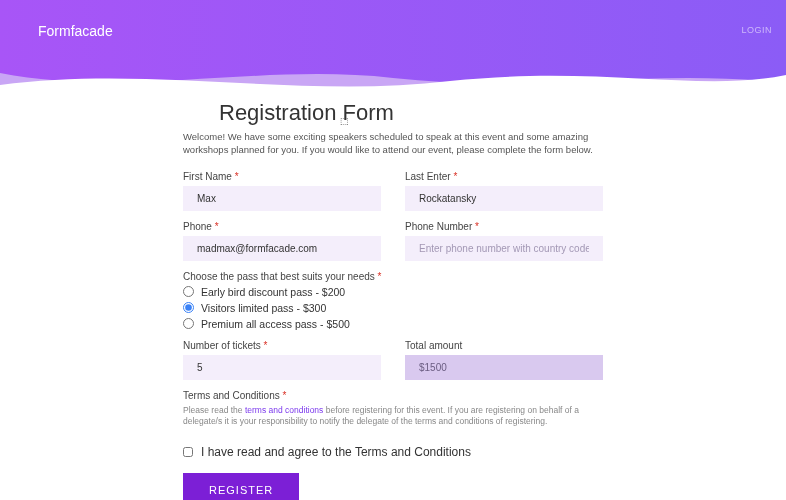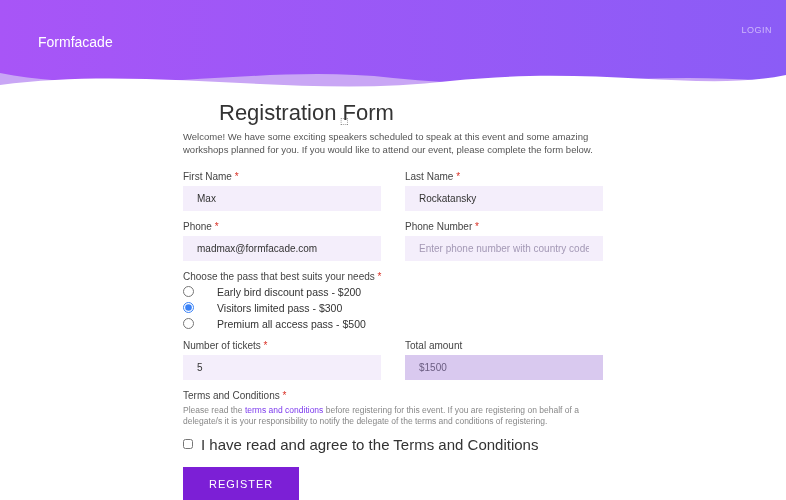--- a/index.html
+++ b/index.html
@@ -28,21 +28,21 @@
     }
     .wave-front {
       position: absolute;
       bottom: -18px;
       left: 0;
       width: 100%;
       height: 40px;
     }
     .brand {
       position: absolute;
-      top: 34px;
+      top: 23px;
       left: 38px;
       color: #fff;
       font-size: 14px;
       font-weight: 400;
     }
     .login {
       position: absolute;
       top: 25px;
       right: 14px;
       color: rgba(255,255,255,0.55);
@@ -94,47 +94,47 @@
     }
     input[type="text"]::placeholder { color: #a398b5; }
     input.readonly {
       background: #d9c9ef;
       color: #6b5d82;
     }
     .radio-group { margin-top: 4px; }
     .radio-item {
       display: flex;
       align-items: center;
-      gap: 23px;
+      gap: 7px;
       margin-bottom: 4px;
       cursor: pointer;
     }
     .radio-item input[type="radio"] {
       width: 11px;
       height: 11px;
       accent-color: #3b82f6;
       cursor: pointer;
     }
     .radio-item span { font-size: 10.5px; color: #333; }
-    .terms-block { margin-bottom: 8px; }
+    .terms-block { margin-bottom: 17px; }
     .terms-text {
       font-size: 8.5px;
       color: #888;
       line-height: 1.35;
     }
     .terms-link { color: #7c3aed; text-decoration: none; }
     .checkbox-row {
       display: flex;
       align-items: center;
       gap: 8px;
       margin: 8px 0 14px;
       cursor: pointer;
     }
     .checkbox-row input { width: 10px; height: 10px; cursor: pointer; }
-    .checkbox-row span { font-size: 15px; color: #333; }
+    .checkbox-row span { font-size: 12px; color: #333; }
     button.register {
       background: #7c1fd6;
       color: #fff;
       border: none;
       padding: 11px 26px;
       font-size: 11px;
       letter-spacing: 1px;
       cursor: pointer;
     }
     .cursor-icon {
@@ -165,21 +165,21 @@
 <div class="container">
   <h1>Registration Form</h1>
   <p class="intro">Welcome! We have some exciting speakers scheduled to speak at this event and some amazing workshops planned for you. If you would like to attend our event, please complete the form below.</p>
 
   <div class="row">
     <div class="col">
       <label class="field-label"><span>First Name</span> <span class="req">*</span></label>
       <input type="text" value="Max" style="">
     </div>
     <div class="col">
-      <label class="field-label"><span>Last Name</span> <span class="req">*</span></label>
+      <label class="field-label"><span>Last Enter</span> <span class="req">*</span></label>
       <input type="text" value="Rockatansky" style="">
     </div>
   </div>
 
   <div class="row">
     <div class="col">
       <label class="field-label"><span>Phone</span> <span class="req">*</span></label>
       <input type="text" value="madmax@formfacade.com" style="">
     </div>
     <div class="col">

